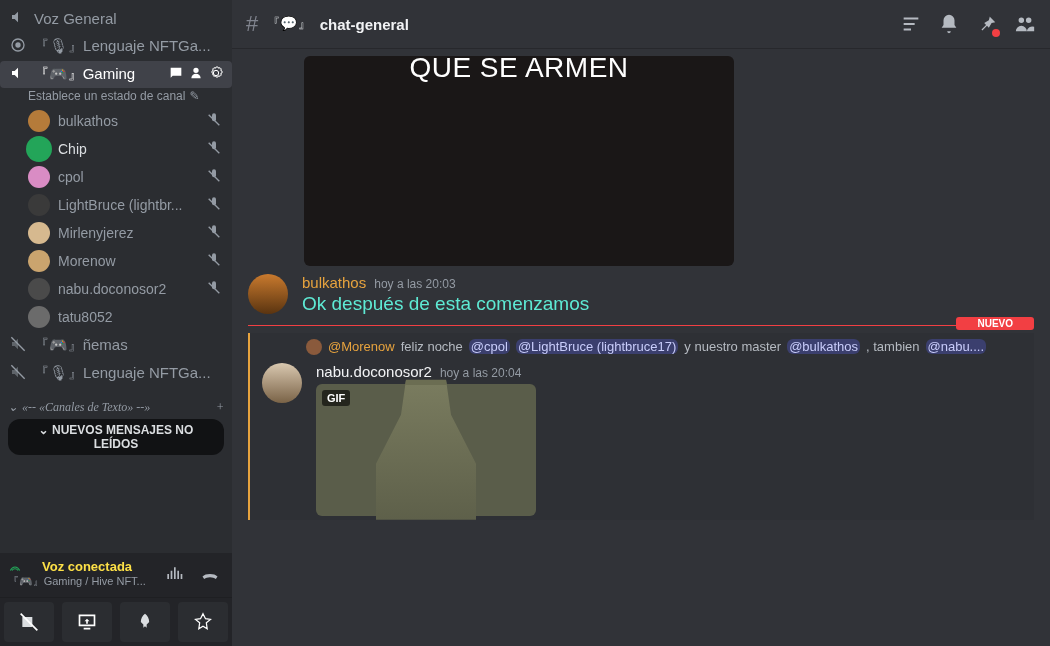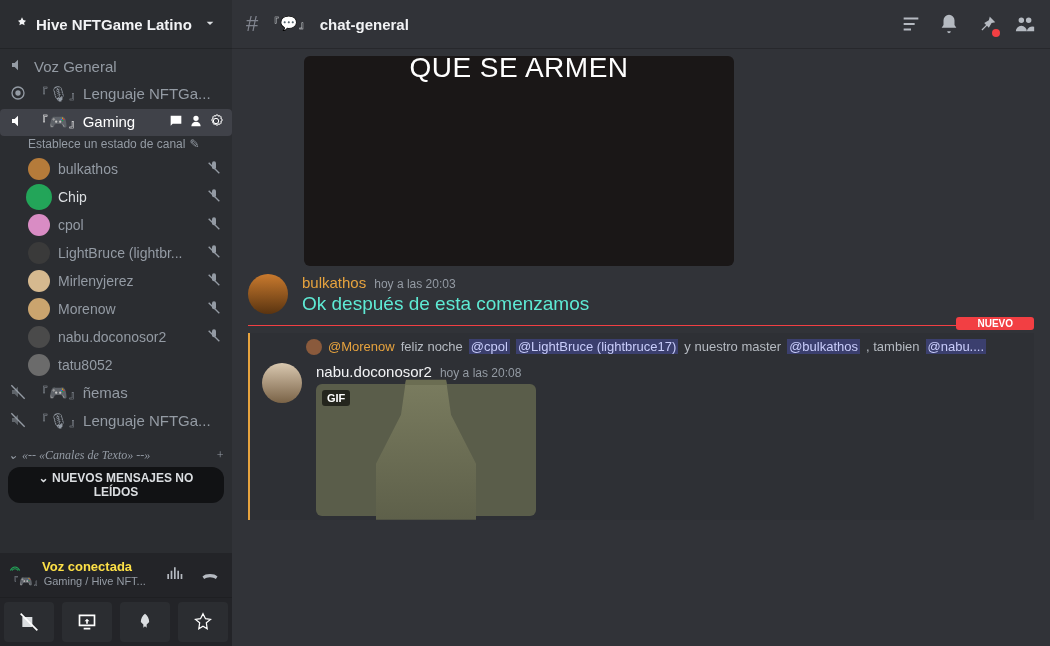--- a/index.html
+++ b/index.html
@@ -245,21 +245,21 @@
   color: #b5bac1;
   padding: 6px 12px 0 56px;
   white-space: nowrap;
   overflow: hidden;
 }
 .reply-avatar { width: 16px; height: 16px; border-radius: 50%; background: #8a5a3c; }
 .reply-author { color: #e7a33e; font-weight: 500; }
 .mention {
   background: rgba(88,101,242,0.3);
   color: #c9cdfb;
-  border-radius: 0;
+  border-radius: 6px;
   padding: 0 2px;
 }
 .reply-block .msg { padding-left: 12px; padding-right: 12px; }
 .reply-block .msg-author { color: #dbdee1; }
 .gif-embed {
   width: 220px;
   height: 132px;
   background: #5a5d4a;
   border-radius: 6px;
   margin-top: 4px;
@@ -293,35 +293,20 @@
 
 svg { fill: currentColor; }
 .hash { color: #80848e; font-size: 22px; font-weight: 400; }
 </style>
 </head>
 <body>
 
 <div class="app">
 
   <div class="sidebar">
-    <div class="server-header">
-      <div class="server-name">
-        <span class="badge-circle">
-          <svg viewBox="0 0 24 24">
-              <path d="M12 2l2 4 4 1-3 3 1 4-4-2-4 2 1-4-3-3 4-1z"></path>
-            </svg>
-        </span>
-        <span>Hive NFTGame Latino</span>
-      </div>
-      <span>
-        <svg width="16" height="16" viewBox="0 0 24 24">
-            <path d="M7 10l5 5 5-5z"></path>
-          </svg>
-      </span>
-    </div>
 
     <div class="channels">
       <div class="channel-item">
         <span class="channel-icon"><svg viewBox="0 0 24 24">
               <path d="M3 9v6h4l5 5V4L7 9H3z"></path>
             </svg></span>
         <span class="channel-label">Voz General</span>
       </div>
       <div class="channel-item">
         <span class="channel-icon"><svg viewBox="0 0 24 24">
@@ -547,21 +532,21 @@
           <span class="mention">@bulkathos</span>
           <span>, tambien</span>
           <span class="mention">@nabu....</span>
         </div>
 
         <div class="msg">
           <div class="avatar-md" style="background:linear-gradient(#d9c8b0,#7a6347);"></div>
           <div class="msg-body">
             <div class="msg-head">
               <span class="msg-author" style="color:#f2f3f5;">nabu.doconosor2</span>
-              <span class="msg-time">hoy a las 20:08</span>
+              <span class="msg-time">hoy a las 20:04</span>
             </div>
             <div class="gif-embed">
               <span class="gif-tag">GIF</span>
               <div class="soldier"></div>
             </div>
           </div>
         </div>
       </div>
     </div>
   </div>

